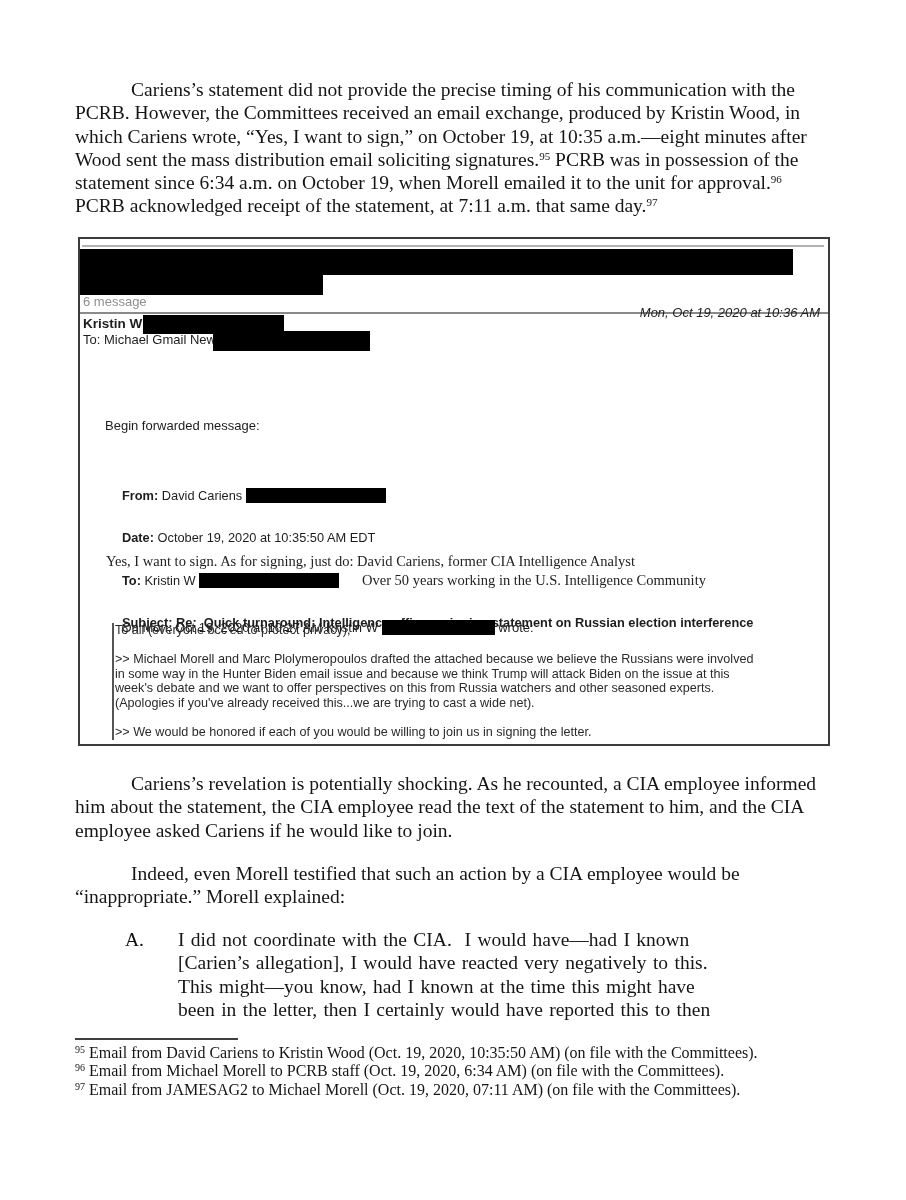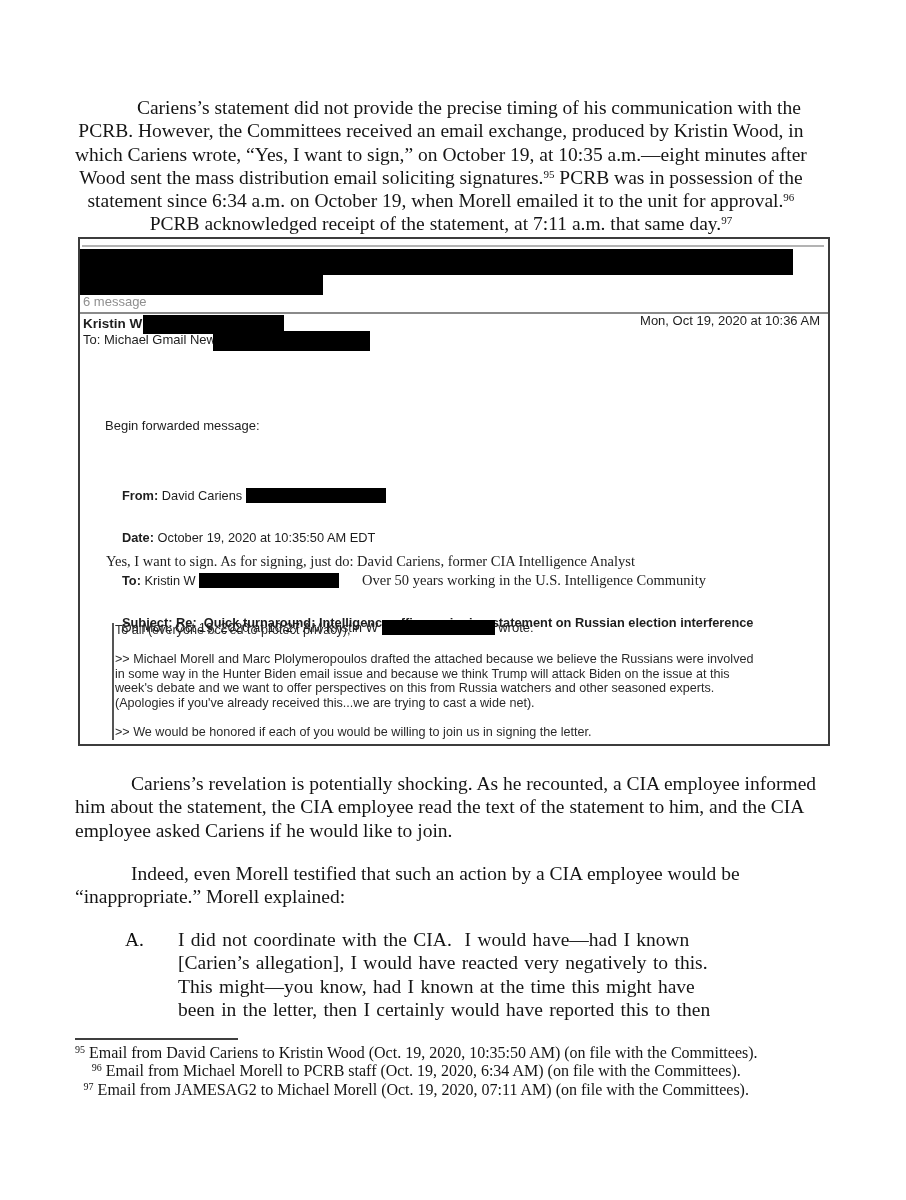--- a/index.html
+++ b/index.html
@@ -33,46 +33,46 @@
   .hdr-lines{position:absolute;left:42px;top:221px;font-size:12.8px;line-height:14px;white-space:pre;}
   .quote-block{
     position:absolute;left:32px;top:384px;width:700px;
     border-left:2px solid #555;padding-left:1px;
   }
   .quote-line{font-size:12.6px;line-height:14.6px;min-height:14.6px;white-space:pre;color:#2a2a2a;}
   
   .mq-line{white-space:pre;font-size:19.5px;line-height:23.3px;word-spacing:1.5px;color:#151515;}
   
   .fn-rule{position:absolute;left:75px;top:1038px;width:163px;height:2px;background:#3f3f3f;}
-  .fn-line{white-space:pre;font-size:16px;line-height:18.4px;color:#151515;text-align:center;}
+  .fn-line{white-space:pre;font-size:16px;line-height:18.4px;color:#151515;}
   sup.fnnum{font-size:10px;vertical-align:5px;line-height:0;}
   .page-number{position:absolute;left:0;top:1202px;width:100%;text-align:center;font-size:18px;color:#222;}
 </style>
 </head>
 <body>
 
-<div class="doc-block" style="top:96px;text-align:center;">
+<div class="doc-block" style="top:78px;">
   <div class="doc-line indent"><span>Cariens’s statement did not provide the precise timing of his communication with the</span></div>
   <div class="doc-line"><span>PCRB. However, the Committees received an email exchange, produced by Kristin Wood, in</span></div>
   <div class="doc-line"><span>which Cariens wrote, “Yes, I want to sign,” on October 19, at 10:35 a.m.—eight minutes after</span></div>
   <div class="doc-line"><span>Wood sent the mass distribution email soliciting signatures.</span><sup class="fnref">95</sup><span> PCRB was in possession of the</span></div>
   <div class="doc-line"><span>statement since 6:34 a.m. on October 19, when Morell emailed it to the unit for approval.</span><sup class="fnref">96</sup></div>
   <div class="doc-line"><span>PCRB acknowledged receipt of the statement, at 7:11 a.m. that same day.</span><sup class="fnref">97</sup></div>
 </div>
 
 <div class="email-box">
   <div class="rule" style="left:2px;top:6px;width:742px;height:2px;background:#b3b3b3;"></div>
   <div class="bar" style="left:0;top:10px;width:713px;height:26px;"></div>
   <div class="bar" style="left:0;top:36px;width:243px;height:20px;"></div>
   <div class="e-sans muted" style="left:3px;top:55px;">6 message</div>
   <div class="rule" style="left:0;top:73px;width:748px;height:2px;background:#8a8a8a;"></div>
 
   <div class="e-sans" style="left:3px;top:77px;font-weight:bold;font-size:13.5px;">Kristin W</div>
   <div class="bar" style="left:63px;top:76px;width:141px;height:19px;"></div>
-  <div class="e-sans" style="right:8px;top:74px;">Mon, Oct 19, 2020 at 10:36 AM</div>
+  <div class="e-sans" style="right:8px;top:66px;font-style:italic;">Mon, Oct 19, 2020 at 10:36 AM</div>
   <div class="e-sans" style="left:3px;top:93px;">To: Michael Gmail New</div>
   <div class="bar" style="left:133px;top:92px;width:157px;height:20px;"></div>
 
   <div class="e-sans" style="left:25px;top:179px;">Begin forwarded message:</div>
 
   <div class="hdr-lines">
     <div><b>From:</b><span> David Cariens </span><span class="inline-bar" style="width:140px;"></span></div>
     <div><b>Date:</b><span> October 19, 2020 at 10:35:50 AM EDT</span></div>
     <div><b>To:</b><span> Kristin W </span><span class="inline-bar" style="width:140px;"></span></div>
     <div style="font-weight:bold;"><span>Subject:</span><span> Re:  Quick turnaround: Intelligence officers signing statement on Russian election interference</span></div>

